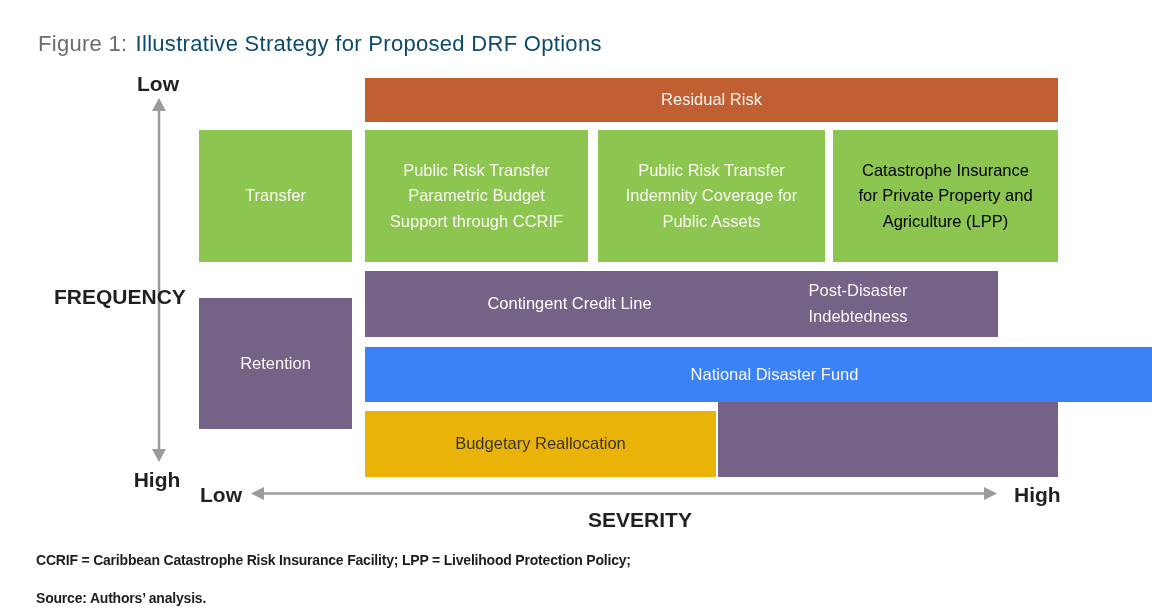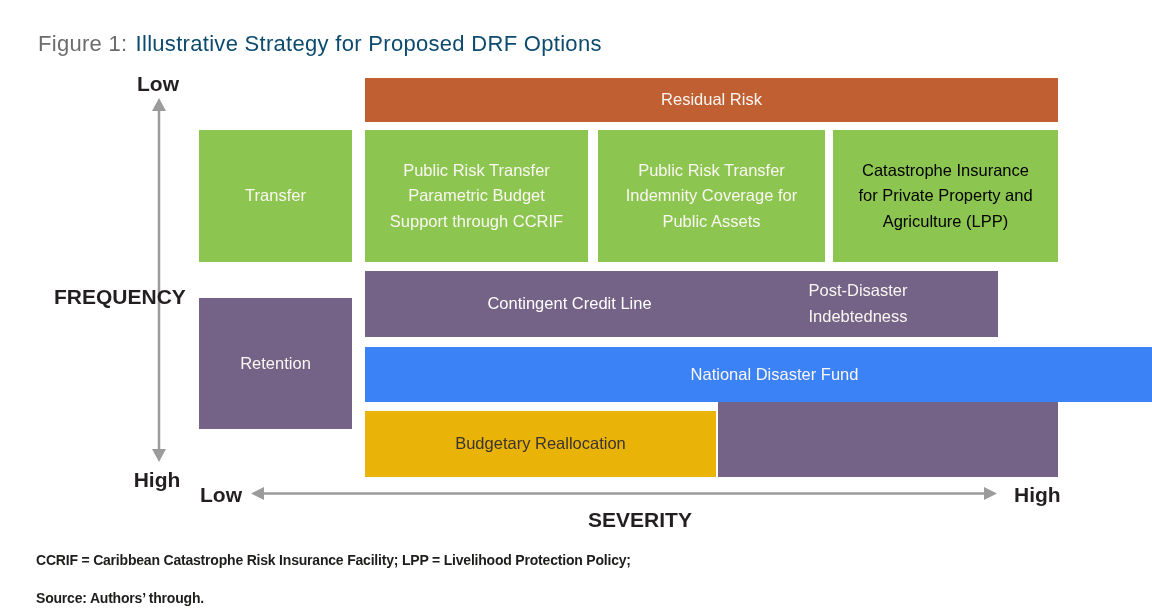--- a/index.html
+++ b/index.html
@@ -76,16 +76,16 @@
   <svg class="arrow-svg" style="left:251px;top:486px;" width="746" height="15">
     <line x1="11" y1="7.5" x2="735" y2="7.5" stroke="#9b9b9b" stroke-width="2.5"></line>
     <polygon points="0,7.5 13,1 13,14" fill="#9b9b9b"></polygon>
     <polygon points="746,7.5 733,1 733,14" fill="#9b9b9b"></polygon>
   </svg>
   <div class="axis-label" style="left:1014px;top:483px;">High</div>
   <div class="axis-label centerx" style="left:640px;top:508px;">SEVERITY</div>
 
   <div class="footnote">
     <div> CCRIF = Caribbean Catastrophe Risk Insurance Facility; LPP = Livelihood Protection Policy;</div>
-    <div>Source: Authors’ through.</div>
+    <div>Source: Authors’ analysis.</div>
   </div>
 
 </div>
 
 </body></html>

